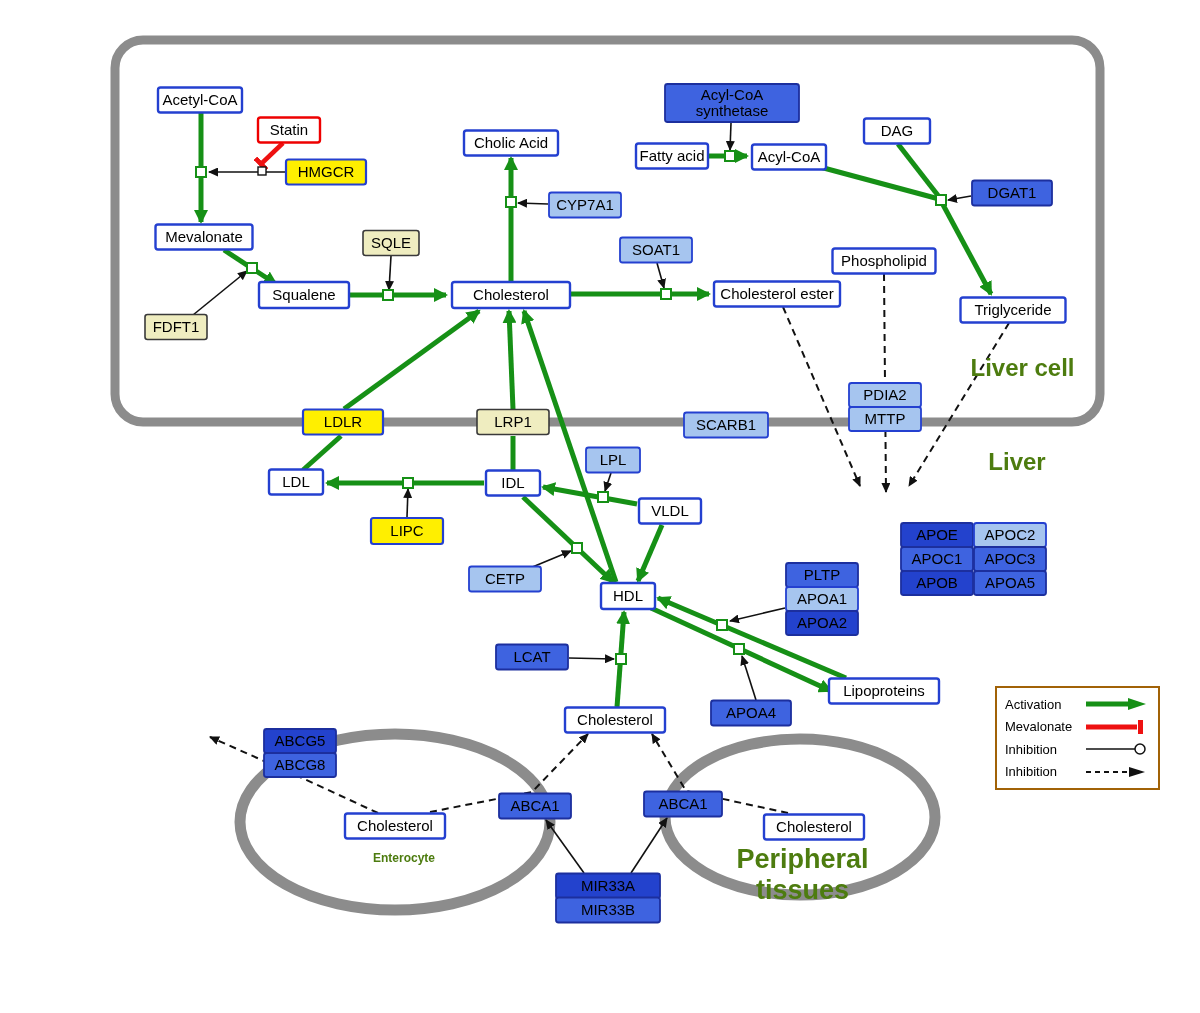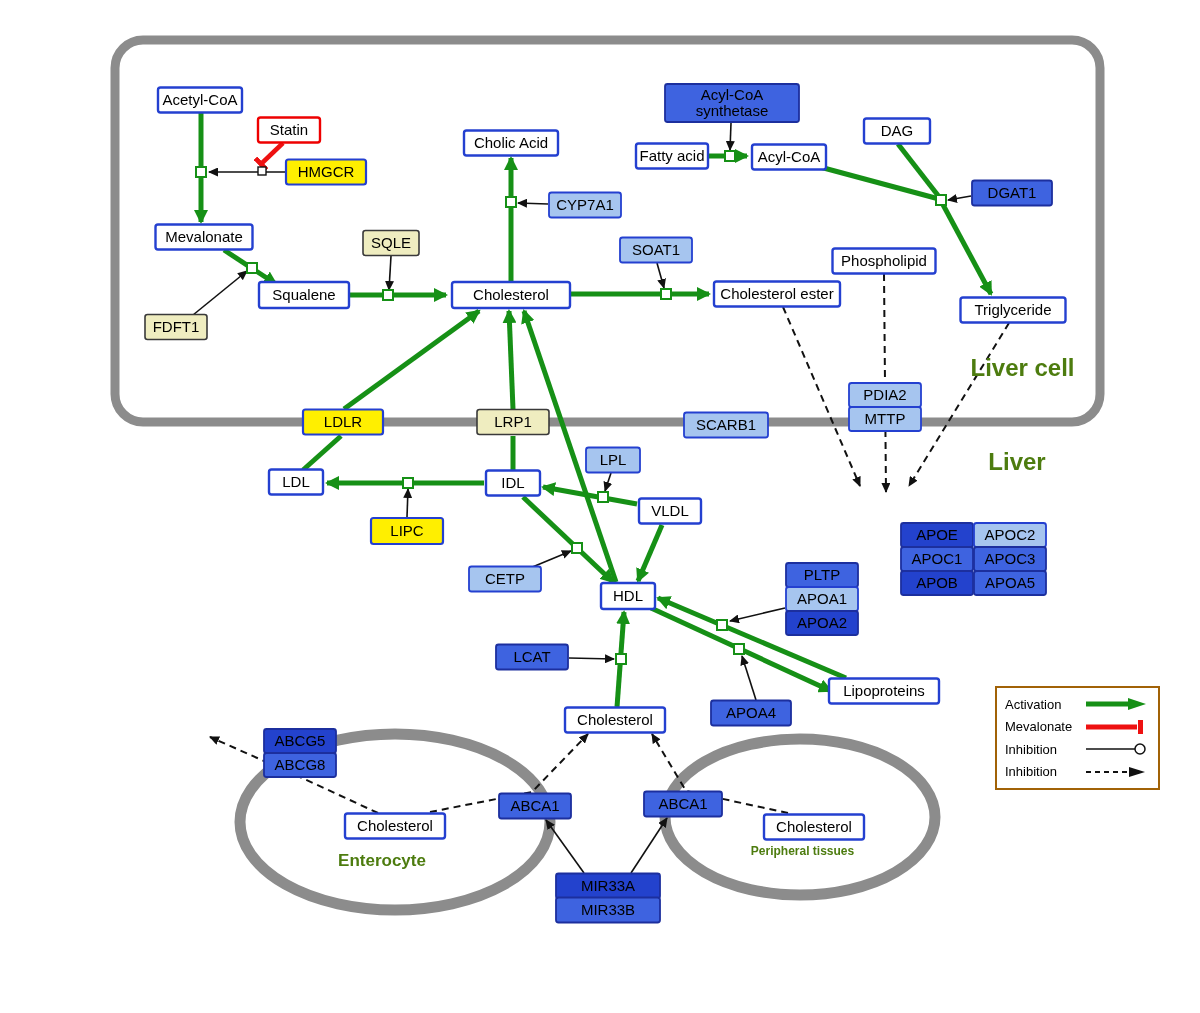--- a/index.html
+++ b/index.html
@@ -3,22 +3,22 @@
 <meta charset="utf-8">
 <style>
   html,body{margin:0;padding:0;background:#ffffff;}
   .stage{position:relative;width:1176px;height:1013px;background:#ffffff;overflow:hidden;
          font-family:"Liberation Sans",sans-serif;}
   #diagram{position:absolute;left:0;top:0;}
   #diagram text{font-family:"Liberation Sans",sans-serif;}
   .comp-label{position:absolute;color:#4d7c0f;font-weight:bold;text-align:center;}
   .comp-label.liver{left:955px;top:354px;width:135px;font-size:24px;}
   .comp-label.plasma{left:962px;top:448px;width:110px;font-size:24px;}
-  .comp-label.enterocyte{left:302px;top:851px;width:160px;font-size:17px;}
-  .comp-label.peripheral{left:700px;top:844px;width:205px;font-size:12px;}
+  .comp-label.enterocyte{left:324px;top:851px;width:160px;font-size:12px;}
+  .comp-label.peripheral{left:700px;top:844px;width:205px;font-size:27px;}
   .legend{position:absolute;left:995px;top:686px;width:165px;height:104px;border:2px solid #a16207;
           background:#fff;box-sizing:border-box;display:flex;flex-direction:column;
           justify-content:space-around;padding:5px 8px;}
   .legend-row{display:flex;align-items:center;justify-content:space-between;font-size:13px;color:#000;}
   .legend-sym{flex:none;}
 </style>
 </head>
 <body>
 
 <div class="stage">

